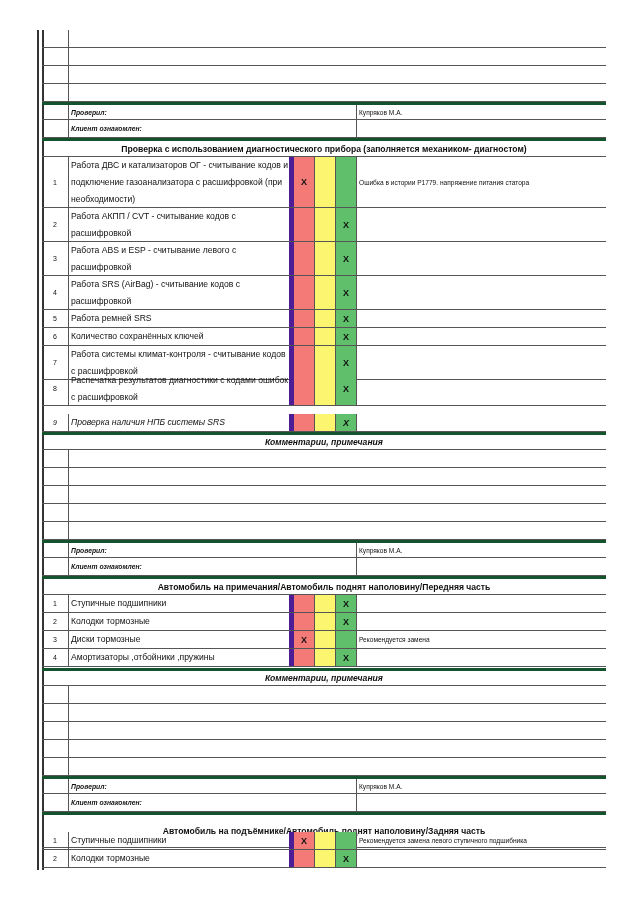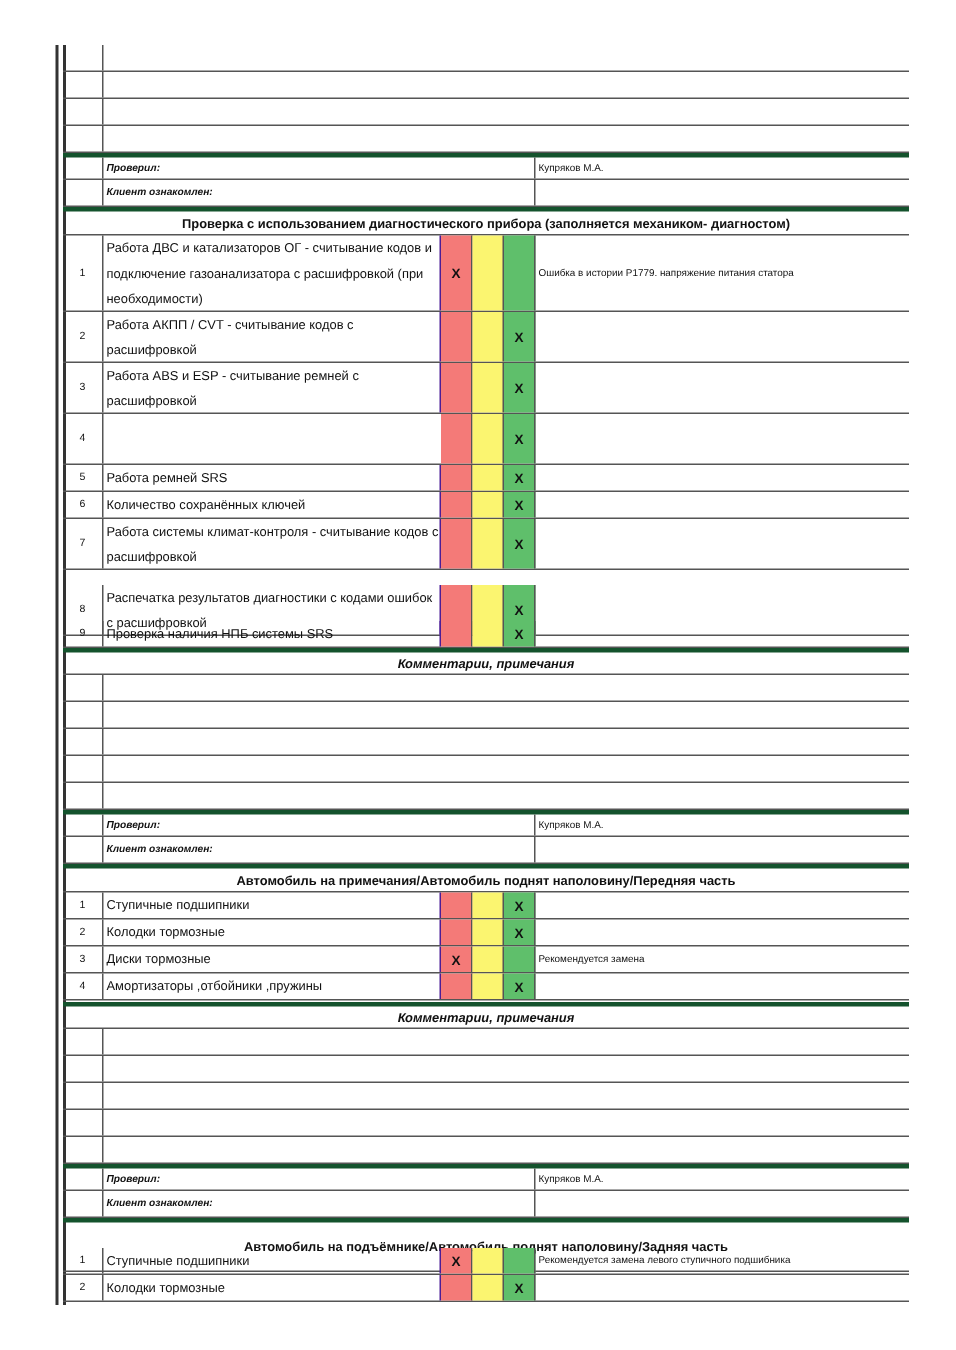--- a/index.html
+++ b/index.html
@@ -4,21 +4,21 @@
 <style>
   html, body { margin:0; padding:0; background:#ffffff; }
   body { width:637px; height:900px; position:relative; overflow:hidden;
          font-family:"Liberation Sans", sans-serif; color:#111; }
   .sheet { position:absolute; left:0; top:0; width:637px; height:900px; }
   .vline { position:absolute; background:#333; width:1.5px; }
   .row { position:absolute; left:42px; width:564px; border-bottom:1px solid #555; box-sizing:border-box; }
   .row.thick-top { border-top:3px solid #14532d; }
   .cell { position:absolute; top:0; bottom:0; box-sizing:border-box; display:flex; align-items:center; }
   .num { left:0; width:27px; justify-content:center; font-size:7px; border-right:1px solid #555; }
-  .name { left:27px; width:225px; padding-left:2px; font-size:8.6px; line-height:17px; border-right:1px solid #4c1d95; }
+  .name { left:27px; width:225px; padding-left:2px; font-size:8.6px; line-height:17px; border-right:5px solid #4c1d95; }
   .red { left:252px; width:21px; background:#f47a78; justify-content:center; border-right:1px solid #555; }
   .yellow { left:273px; width:21px; background:#fbf570; justify-content:center; border-right:1px solid #555; }
   .green { left:294px; width:21px; background:#5fbf6b; justify-content:center; border-right:1px solid #555; }
   .note { left:315px; right:0; padding-left:2px; font-size:6.6px; }
   .mark { font-weight:bold; font-size:9px; }
   .header { justify-content:center; width:100%; font-weight:bold; font-size:8.6px; }
   .header.italic { font-style:italic; }
   .blank-num { left:0; width:27px; border-right:1px solid #555; }
   .sign-label { left:27px; width:288px; padding-left:2px; font-style:italic; font-weight:bold; font-size:6.8px; border-right:1px solid #555; }
   .sign-value { left:315px; right:0; padding-left:2px; font-size:6.6px; }
@@ -74,30 +74,31 @@
         <div class="cell name">Работа АКПП / CVT - считывание кодов с расшифровкой</div>
         <div class="cell red"></div>
         <div class="cell yellow"></div>
         <div class="cell green">
           <span class="mark">X</span>
         </div>
         <div class="cell note"></div>
       </div>
       <div class="row" style="top: 242px; height: 34px;">
         <div class="cell num">3</div>
-        <div class="cell name">Работа ABS и ESP - считывание ремней с расшифровкой</div>
+        <div class="cell name">Работа ABS и ESP - считывание левого с расшифровкой</div>
         <div class="cell red"></div>
         <div class="cell yellow"></div>
         <div class="cell green">
           <span class="mark">X</span>
         </div>
         <div class="cell note"></div>
       </div>
       <div class="row" style="top: 276px; height: 34px;">
         <div class="cell num">4</div>
+        <div class="cell name">Работа SRS (AirBag) - считывание кодов с расшифровкой</div>
         <div class="cell red"></div>
         <div class="cell yellow"></div>
         <div class="cell green">
           <span class="mark">X</span>
         </div>
         <div class="cell note"></div>
       </div>
       <div class="row" style="top: 310px; height: 18px;">
         <div class="cell num">5</div>
         <div class="cell name">Работа ремней SRS</div>
@@ -121,31 +122,31 @@
       <div class="row" style="top: 346px; height: 34px;">
         <div class="cell num">7</div>
         <div class="cell name">Работа системы климат-контроля - считывание кодов с расшифровкой</div>
         <div class="cell red"></div>
         <div class="cell yellow"></div>
         <div class="cell green">
           <span class="mark">X</span>
         </div>
         <div class="cell note"></div>
       </div>
-      <div class="row" style="top: 390px; height: 34px;">
+      <div class="row" style="top: 372px; height: 34px;">
         <div class="cell num">8</div>
         <div class="cell name">Распечатка результатов диагностики с кодами ошибок с расшифровкой</div>
         <div class="cell red"></div>
         <div class="cell yellow"></div>
         <div class="cell green">
           <span class="mark">X</span>
         </div>
         <div class="cell note"></div>
       </div>
-      <div class="row" style="top: 414px; height: 18px;">
+      <div class="row" style="top: 414px; height: 18px; font-style: italic;">
         <div class="cell num">9</div>
         <div class="cell name">Проверка наличия НПБ системы SRS</div>
         <div class="cell red"></div>
         <div class="cell yellow"></div>
         <div class="cell green">
           <span class="mark">X</span>
         </div>
         <div class="cell note"></div>
       </div>
       <div class="row thick-top" style="top: 432px; height: 18px;">

